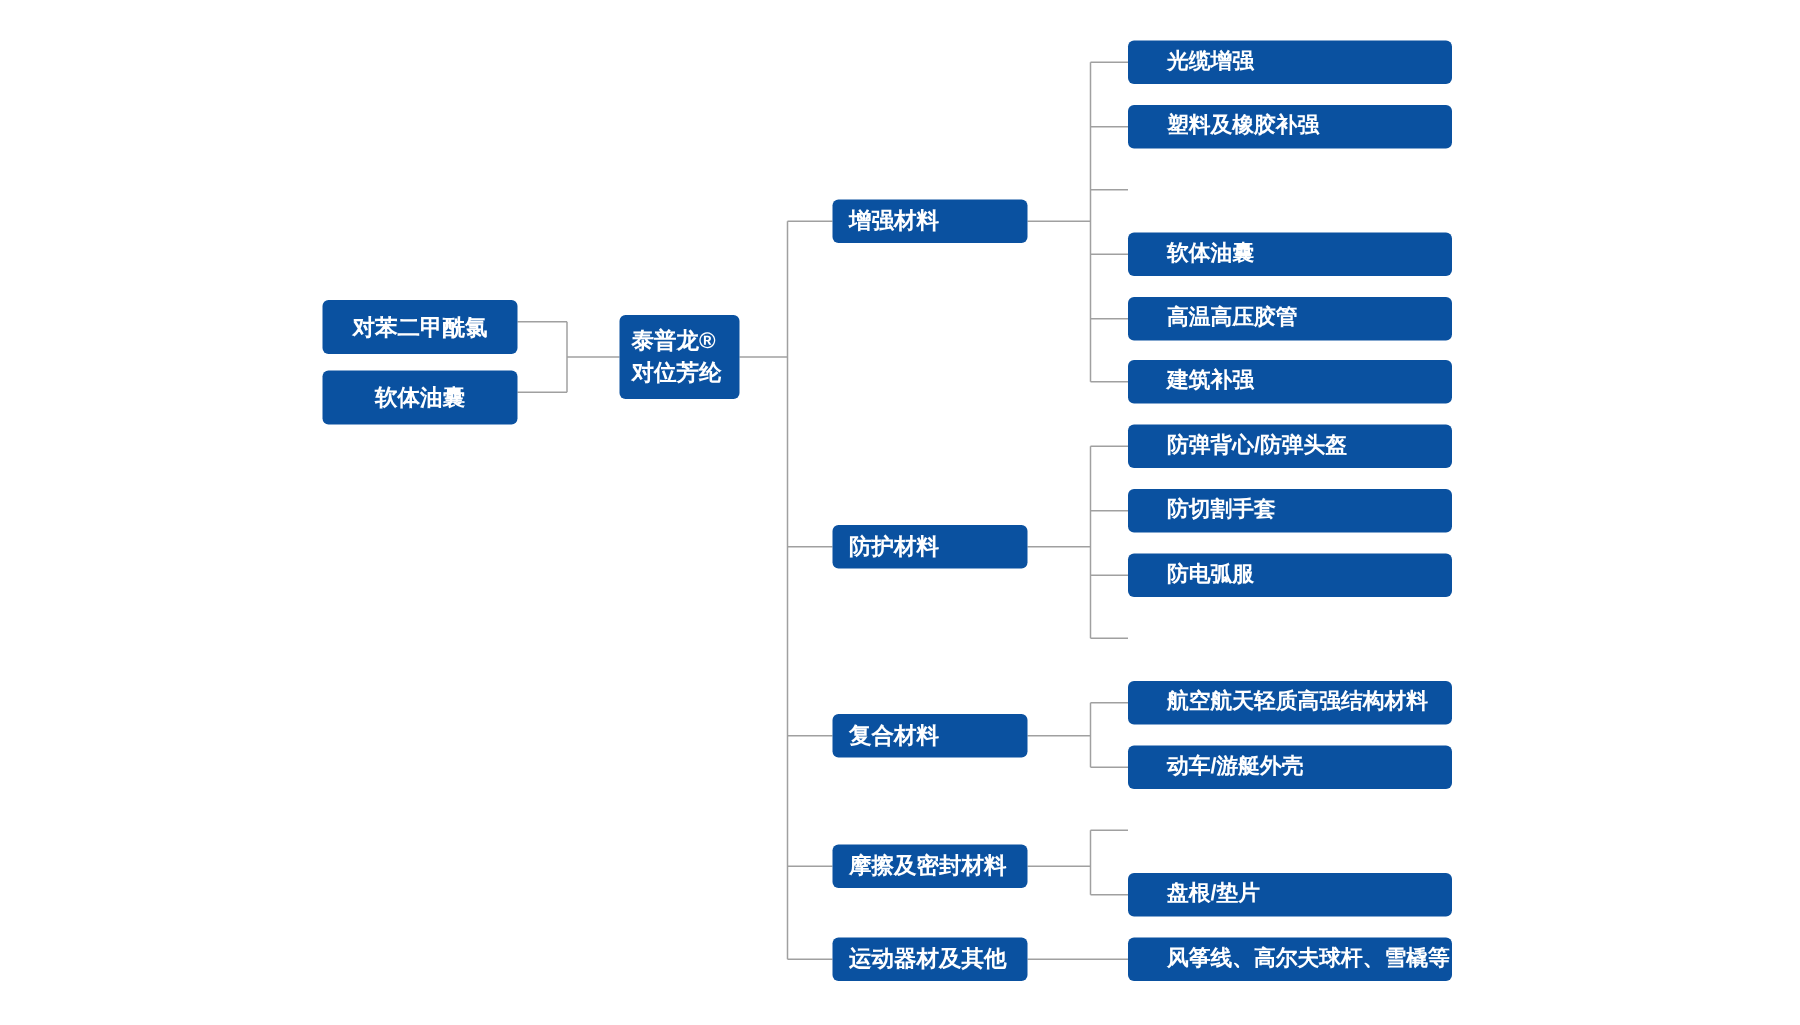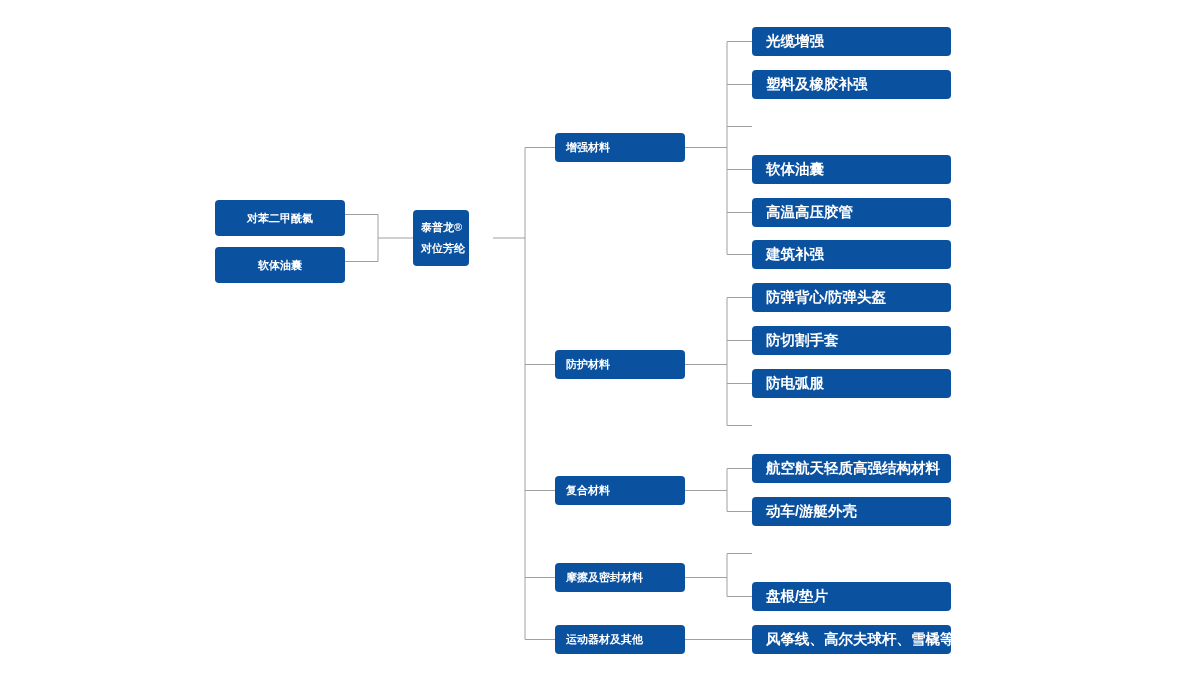--- a/index.html
+++ b/index.html
@@ -25,55 +25,55 @@
   #connector-svg line {
     stroke: #a0a0a0;
     stroke-width: 1;
   }
   .node {
     position: absolute;
     background: #0a51a0;
     color: #ffffff;
     border-radius: 4px;
     font-weight: bold;
-    font-size: 11px;
+    font-size: 15px;
     display: flex;
     align-items: center;
     box-sizing: border-box;
     white-space: nowrap;
     line-height: 1;
   }
   .node.input {
     left: 215px;
     width: 130px;
     height: 36px;
     justify-content: center;
   }
   .node.root {
     left: 413px;
     top: 210px;
-    width: 56px;
+    width: 80px;
     height: 56px;
     padding-left: 8px;
     flex-direction: column;
     align-items: flex-start;
     justify-content: center;
     line-height: 21px;
   }
   .node.category {
     left: 555px;
     width: 130px;
     height: 29px;
     padding-left: 11px;
   }
   .node.leaf {
     left: 752px;
-    width: 199px;
+    width: 216px;
     height: 29px;
-    padding-left: 14px;
+    padding-left: 26px;
     font-size: 14.5px;
   }
 </style>
 </head>
 <body>
 
 <div id="canvas">
 
   <svg id="connector-svg" viewBox="0 0 1200 683" xmlns="http://www.w3.org/2000/svg">
 

